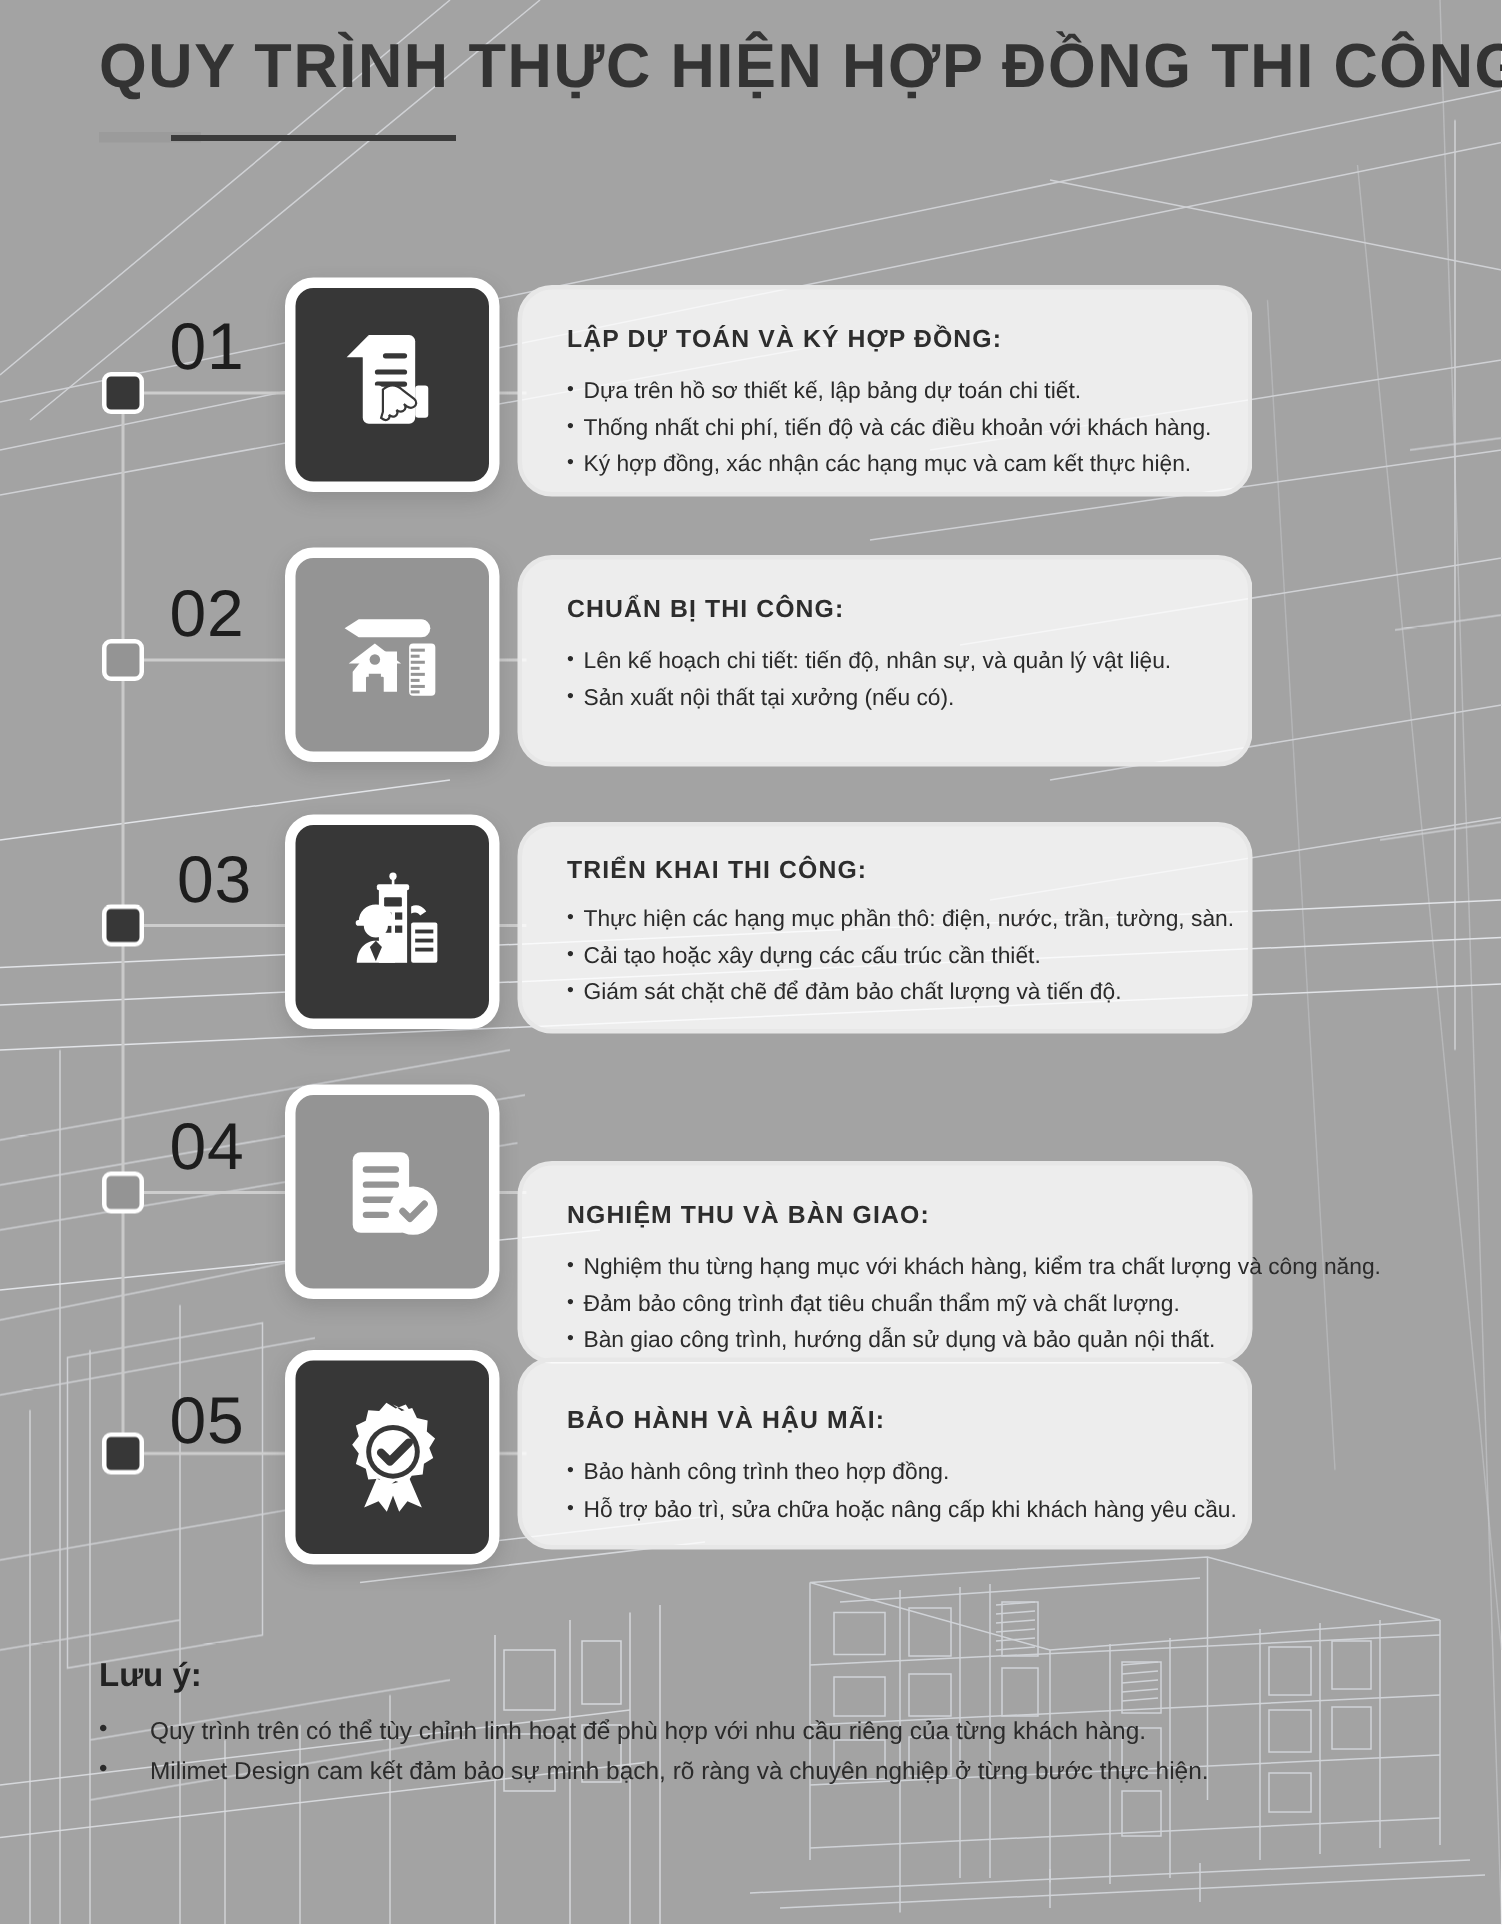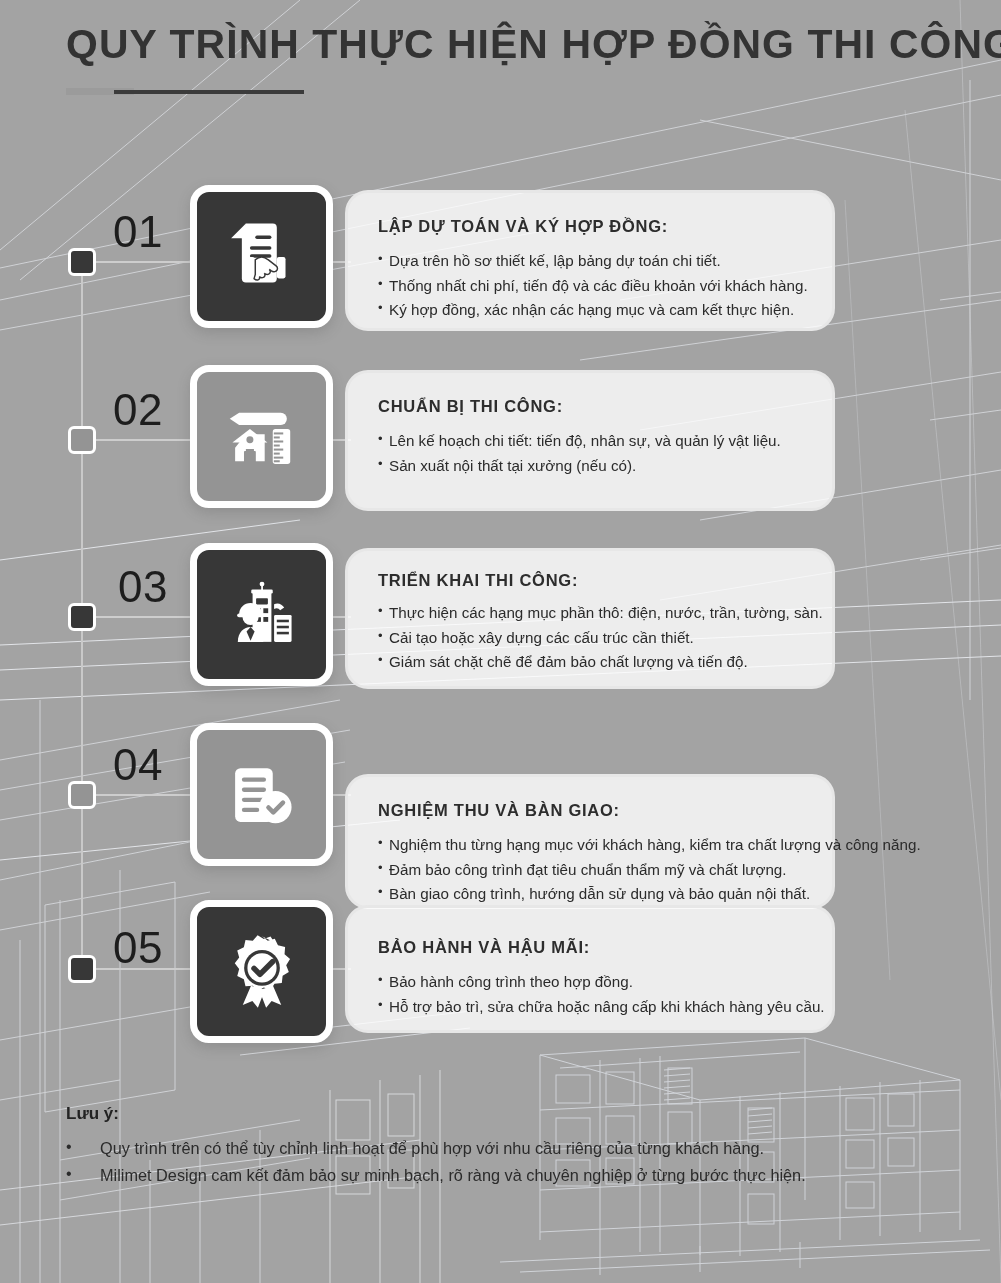--- a/index.html
+++ b/index.html
@@ -169,21 +169,21 @@
   #notes {
     position: absolute;
     left: 66px;
     top: 1104px;
     z-index: 6;
     width: 880px;
   }
   #notes-heading {
     font-family: "Liberation Sans", sans-serif;
     font-weight: bold;
-    font-size: 17px;
+    font-size: 22px;
     color: #232323;
     margin-bottom: 11px;
   }
   #notes ul {
     list-style: none;
     margin: 0;
     padding: 0;
   }
   #notes li {
     font-family: "Liberation Sans", sans-serif;

